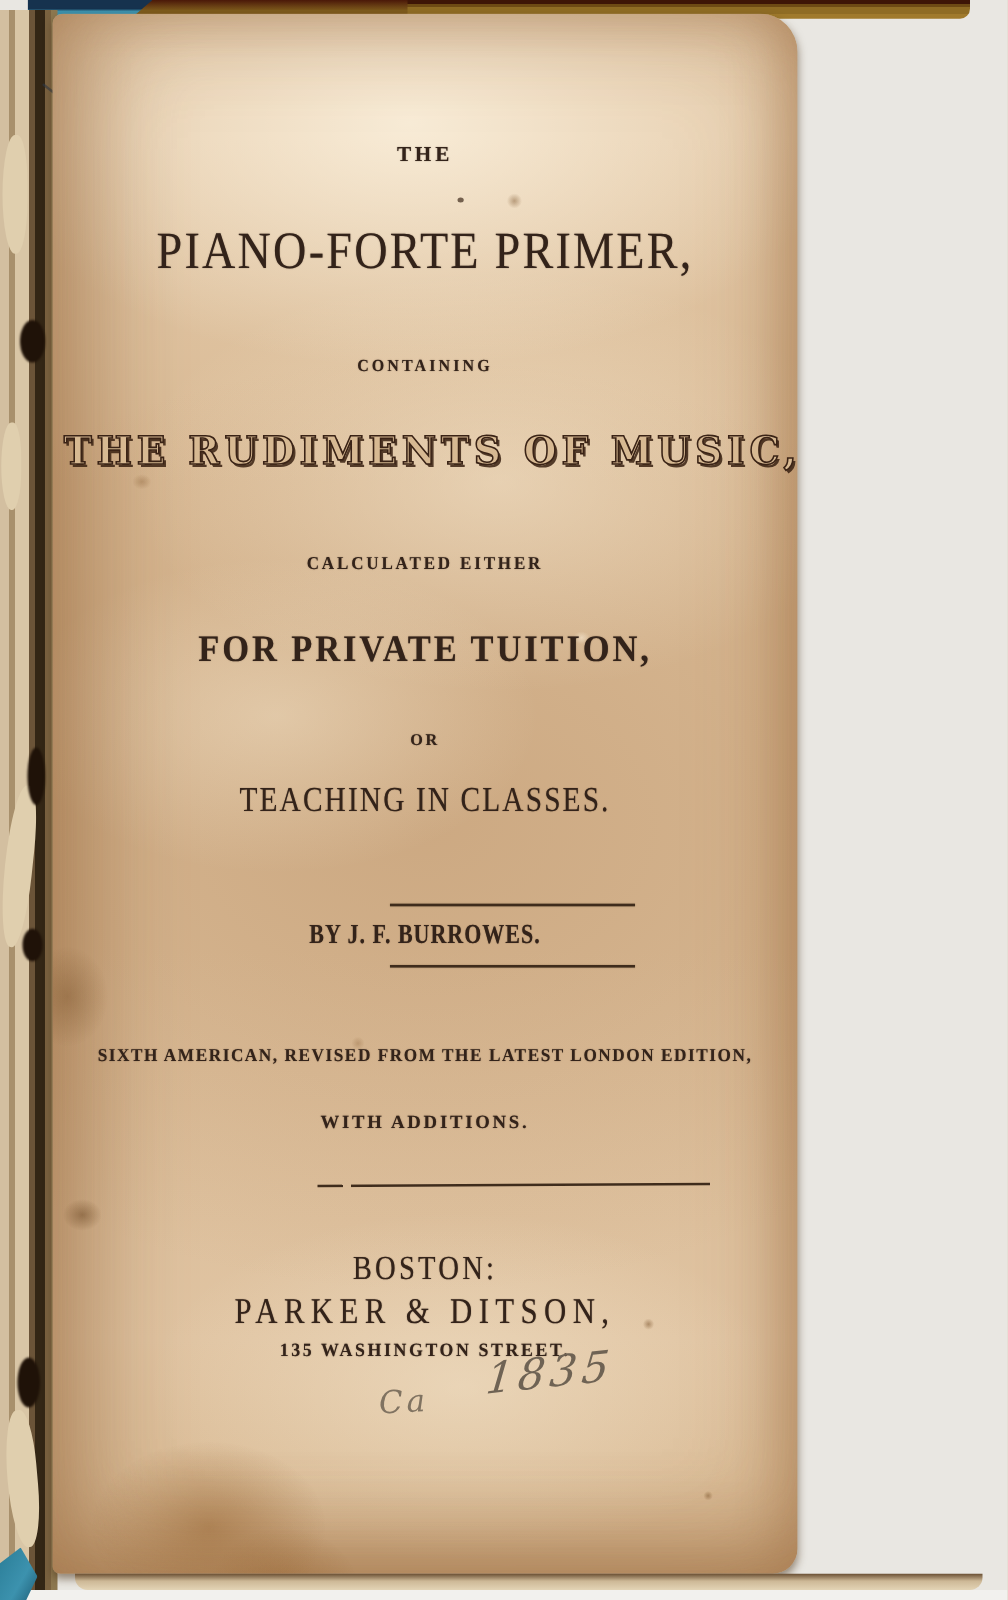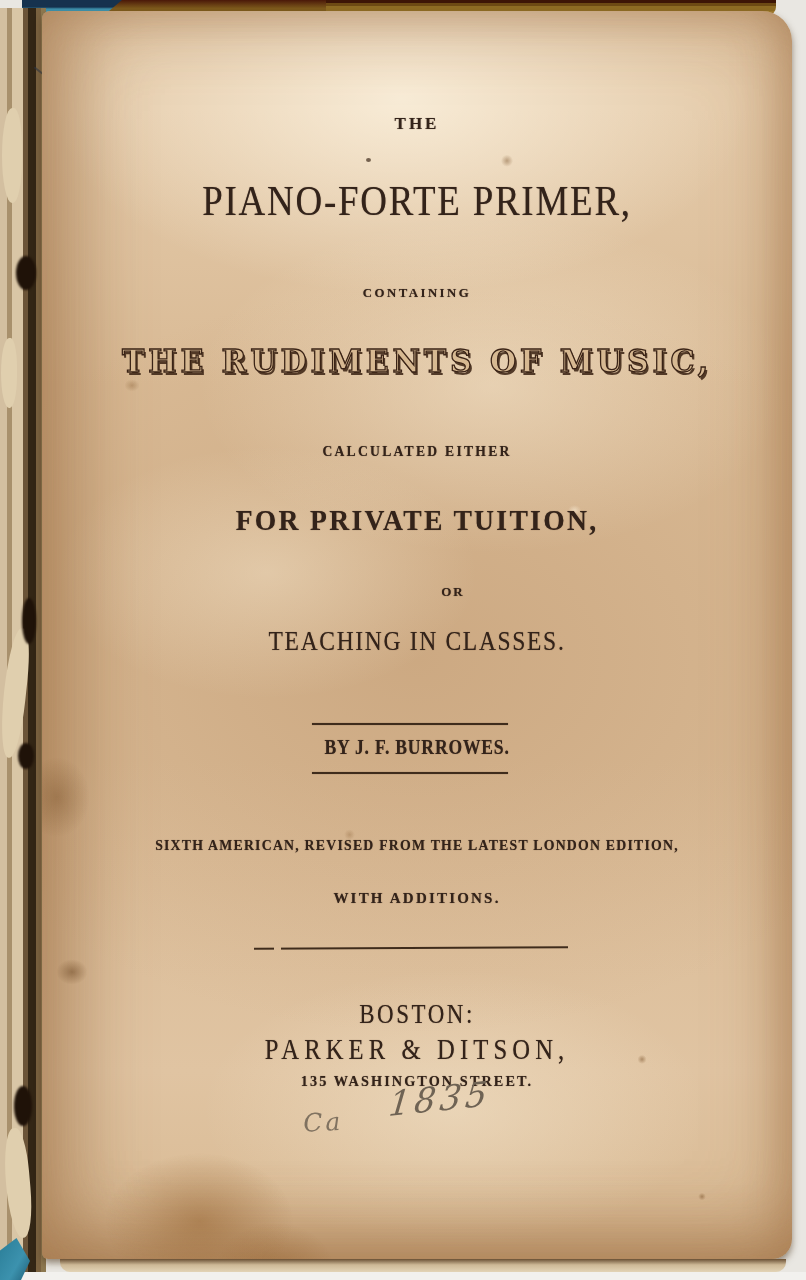--- a/index.html
+++ b/index.html
@@ -35,21 +35,21 @@
   .k1{left:16px;top:248px;width:20px;height:34px;}
   .k2{left:22px;top:590px;width:14px;height:46px;}
   .k3{left:18px;top:735px;width:16px;height:26px;}
   .k4{left:14px;top:1078px;width:18px;height:40px;}
   .thread{position:absolute;left:28px;top:84px;width:58px;height:2px;background:rgba(45,55,70,.6);
     transform:rotate(38deg);border-radius:2px;}
   .thread2{position:absolute;left:52px;top:268px;width:70px;height:1.5px;background:rgba(50,45,55,.5);
     transform:rotate(22deg);}
 
   
-  .page{position:absolute;left:42px;top:11px;width:750px;height:1248px;
+  .page{position:absolute;left:42px;top:11px;width:596px;height:1248px;
     border-radius:8px 30px 20px 6px;
     background-color:#dcbe9b;
     background-image:
       radial-gradient(500px 280px at 48% 7%, rgba(255,247,230,.75), rgba(255,247,230,0) 70%),
       radial-gradient(420px 240px at 60% 30%, rgba(252,241,219,.45), rgba(252,241,219,0) 70%),
       radial-gradient(300px 180px at 30% 45%, rgba(250,238,214,.4), rgba(250,238,214,0) 70%),
       radial-gradient(700px 500px at 50% 52%, rgba(168,120,76,.26), rgba(168,120,76,0) 75%),
       radial-gradient(360px 200px at 55% 88%, rgba(250,240,218,.4), rgba(250,240,218,0) 70%),
       linear-gradient(to bottom,#e4caa9 0 8%,#d9ba95 30% 60%,#e0c4a2 85%,#d8b992);
     box-shadow:
@@ -82,21 +82,21 @@
   .half-title{top:103px;font-size:17px;font-weight:bold;letter-spacing:3px;}
   .dot-mark{position:absolute;left:324px;top:147px;width:5px;height:4px;background:#4a3526;
     border-radius:50%;opacity:.75;}
   .main-title{top:166px;font-size:42px;letter-spacing:2px;transform:scaleX(.88);}
   .containing{top:274px;font-size:13.5px;font-weight:bold;letter-spacing:2.6px;transform:scaleX(.95);}
   .ornate{top:332px;font-family:"DejaVu Serif",serif;font-size:31px;font-weight:bold;letter-spacing:4px;
     color:#d7b992;-webkit-text-stroke:1.3px #3a2316;
     text-shadow:2px 2.5px 0 rgba(56,33,18,.85);transform:scaleX(.97);}
   .calculated{top:432px;font-size:14.5px;font-weight:bold;letter-spacing:2.4px;transform:scaleX(.94);}
   .private{top:492px;font-size:30px;font-weight:bold;letter-spacing:2.5px;transform:scaleX(.92);}
-  .or-label{top:573px;font-size:13px;font-weight:bold;letter-spacing:2px;margin-left:36px;}
+  .or-label{top:573px;font-size:13px;font-weight:bold;letter-spacing:2px;}
   .classes{top:614px;font-size:28px;letter-spacing:2px;transform:scaleX(.84);}
   .rule{position:absolute;background:#3f2c1c;height:2px;box-shadow:0 0 1px rgba(60,40,20,.6);}
   .rule-by-top{left:270px;top:712px;width:196px;}
   .rule-by-bottom{left:270px;top:761px;width:196px;}
   .byline{top:723px;font-size:22px;font-weight:bold;letter-spacing:1px;transform:scaleX(.80);}
   .edition1{top:826px;font-size:14.5px;font-weight:bold;letter-spacing:1.3px;transform:scaleX(.95);}
   .edition2{top:879px;font-size:15px;font-weight:bold;letter-spacing:2.2px;}
   .rule-imprint{left:212px;top:936px;width:314px;height:2px;background:
     linear-gradient(to right,#3f2c1c 0 20px,transparent 20px 27px,#3f2c1c 27px 100%);
     transform:rotate(-.3deg);box-shadow:none;}

